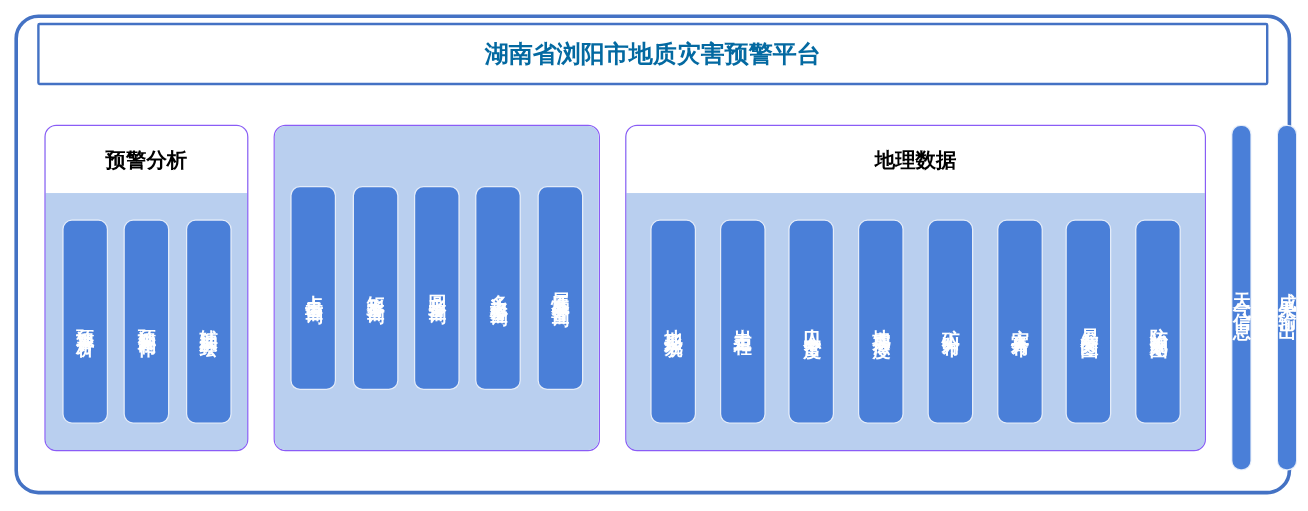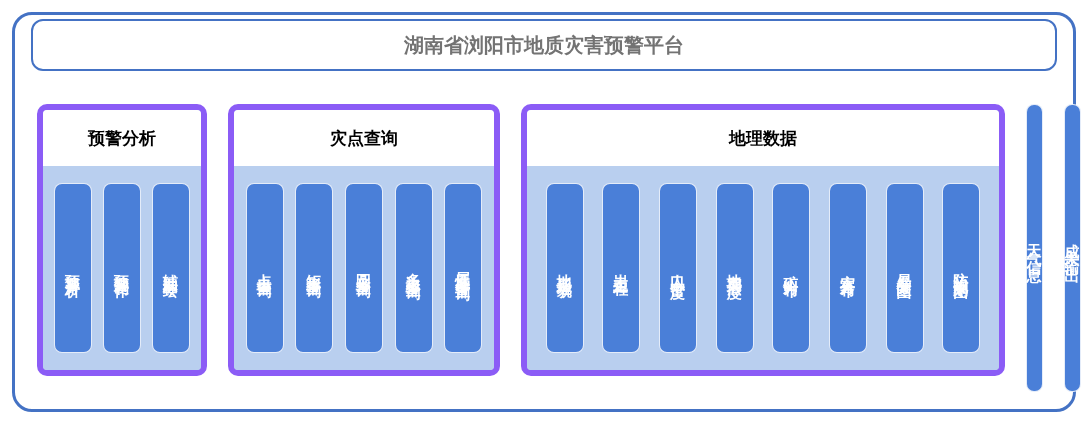--- a/index.html
+++ b/index.html
@@ -16,41 +16,41 @@
     width: 1064px; height: 400px;
     border: 3px solid #4472C4;
     border-radius: 20px;
     background: #ffffff;
     padding: 4px 16px 0 16px;
   }
 
   .title-box {
     height: 52px;
     border: 2px solid #4472C4;
-    border-radius: 12px;
+    border-radius: 2px;
     background: #ffffff;
     display: flex;
     align-items: center;
     justify-content: center;
     font-size: 20px;
     font-weight: bold;
-    color: #737373;
+    color: #0369a1;
   }
 
   .content {
     margin-top: 33px;
     display: flex;
     align-items: flex-start;
     gap: 21px;
     padding-left: 6px;
   }
 
   .panel {
     height: 272px;
-    border: 6px solid #8b5cf6;
+    border: 1px solid #8b5cf6;
     border-radius: 10px;
     background: #b9cfef;
     overflow: hidden;
     display: flex;
     flex-direction: column;
     flex: 0 0 auto;
   }
   .panel-w170 { width: 170px; }
   .panel-w272 { width: 272px; }
   .panel-w410 { width: 484px; }
@@ -122,21 +122,20 @@
         <div class="bar">
           <span>预警制作</span>
         </div>
         <div class="bar">
           <span>辅助标绘</span>
         </div>
       </div>
     </div>
 
     <div class="panel panel-w272">
-      <div class="panel-title">灾点查询</div>
       <div class="panel-body">
         <div class="bar">
           <span>点击查询</span>
         </div>
         <div class="bar">
           <span>矩形查询</span>
         </div>
         <div class="bar">
           <span>圆形查询</span>
         </div>

